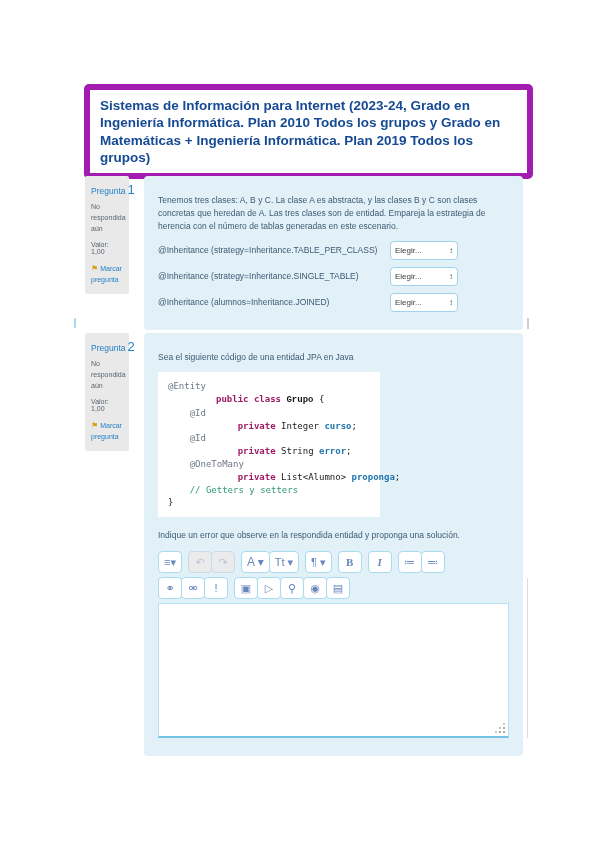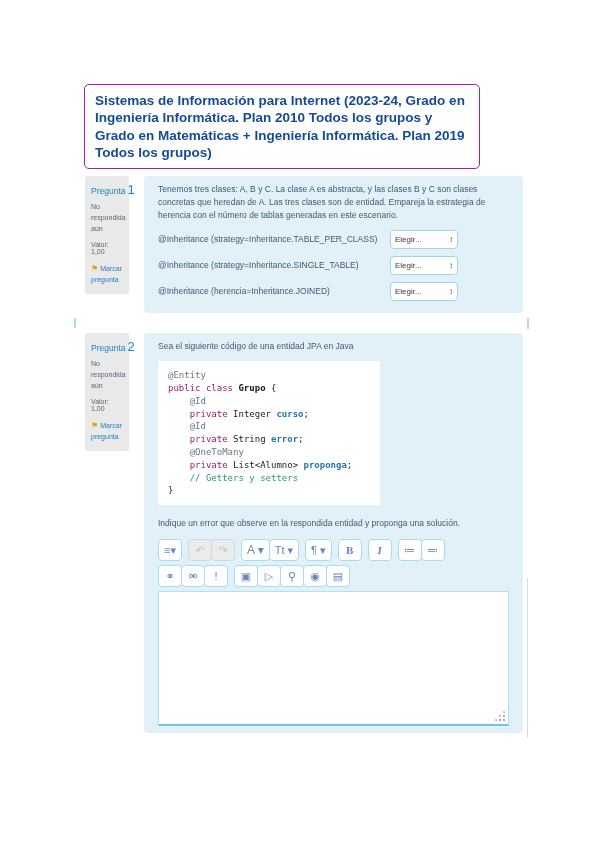--- a/index.html
+++ b/index.html
@@ -1,57 +1,57 @@
 <!DOCTYPE html>
 <html><head>
 <meta charset="utf-8">
 <style>
   html,body{margin:0;padding:0;background:#fff;}
   #page{position:relative;width:600px;height:848px;background:#fff;overflow:hidden;
         font-family:"Liberation Sans",sans-serif;}
 
   
-  .header-box{position:absolute;left:84px;top:84px;width:396px;box-sizing:border-box;
-              background:#fff;border:1px solid #a21caf;border-radius:5px;padding:7px 10px;}
+  .header-box{position:absolute;left:84px;top:84px;width:449px;box-sizing:border-box;
+              background:#fff;border:6px solid #a21caf;border-radius:5px;padding:7px 10px;}
   .header-box h1{margin:0;font-size:13.5px;line-height:1.28;color:#164a94;font-weight:700;}
 
   
   .qblock{position:absolute;left:85px;width:438px;display:flex;align-items:flex-start;}
   #q1{top:176px;}
   #q2{top:333px;}
   .qinfo{width:44px;flex:none;box-sizing:border-box;background:#e9e9e9;border-radius:2px;
          padding:6px 6px 9px;}
   .qno{color:#1f7fc4;font-size:8.5px;}
   .qno .qnum{font-size:13px;margin-left:2px;}
   .qstatus{margin-top:5px;font-size:7px;color:#5a6570;line-height:1.55;}
   .qgrade{margin-top:6px;font-size:7px;color:#5a6570;}
   .qflag{margin-top:8px;font-size:7px;color:#1f7fc4;line-height:1.5;cursor:pointer;}
   .flagicon{color:#d4a017;font-size:8px;margin-right:2px;}
   .qcontent{margin-left:15px;flex:1;background:#e2f0f8;border-radius:4px;
-            padding:7px 14px;box-sizing:border-box;}
+            padding:18px 14px;box-sizing:border-box;}
   #q1 .qcontent{min-height:137px;}
   .qtext{margin:0;font-size:8.5px;line-height:1.55;color:#3d5a73;}
 
   
   .match-rows{}
   .match-row{display:flex;align-items:center;margin-top:7px;}
   .match-label{width:232px;flex:none;font-size:8.5px;color:#3d5a73;}
   .mselect{width:68px;height:19px;box-sizing:border-box;background:#fff;
            border:1px solid #9ed3ec;border-radius:4px;display:flex;align-items:center;
            justify-content:space-between;padding:0 4px;font-size:8px;color:#3a3a3a;cursor:pointer;}
   .mselect .arr{font-size:8px;color:#555;}
 
   
   .codeblock{margin-top:8px;width:222px;box-sizing:border-box;background:#ffffff;
              padding:8px 10px;font-family:"DejaVu Sans Mono",monospace;font-size:9px;
              line-height:12.8px;}
   .codeline{white-space:pre;}
   .tok-ann{color:#6c7680;}
-  .tok-kw{color:#a01a63;font-weight:400;}
-  .tok-cls{color:#161616;font-weight:700;}
+  .tok-kw{color:#a01a63;font-weight:700;margin-left:48px;}
+  .tok-cls{color:#161616;font-weight:700;font-family:Liberation Mono, monospace;}
   .tok-pl{color:#1b1b1b;}
   .tok-fld{color:#2176ad;font-weight:700;}
   .tok-cmt{color:#2f9970;}
 
   .prompt{margin-top:12px;}
 
   
   .editor{margin-top:9px;}
   .trow{display:flex;margin-bottom:4px;}
   .tgroup{display:flex;margin-right:6px;}
@@ -107,21 +107,21 @@
             </div>
           </div>
           <div class="match-row" data-name="match-row">
             <span class="match-label" data-name="match-item-label">@Inheritance (strategy=Inheritance.SINGLE_TABLE)</span>
             <div class="mselect" data-name="answer-select">
               <span data-name="select-value">Elegir...</span>
               <span class="arr" data-name="select-arrows-icon">↕</span>
             </div>
           </div>
           <div class="match-row" data-name="match-row">
-            <span class="match-label" data-name="match-item-label">@Inheritance (herencia=Inheritance.JOINED)</span>
+            <span class="match-label" data-name="match-item-label">@Inheritance (alumnos=Inheritance.JOINED)</span>
             <div class="mselect" data-name="answer-select">
               <span data-name="select-value">Elegir...</span>
               <span class="arr" data-name="select-arrows-icon">↕</span>
             </div>
           </div>
         </div>
     </div>
   </div>
 
   <span class="stray" data-name="stray-mark"></span>

